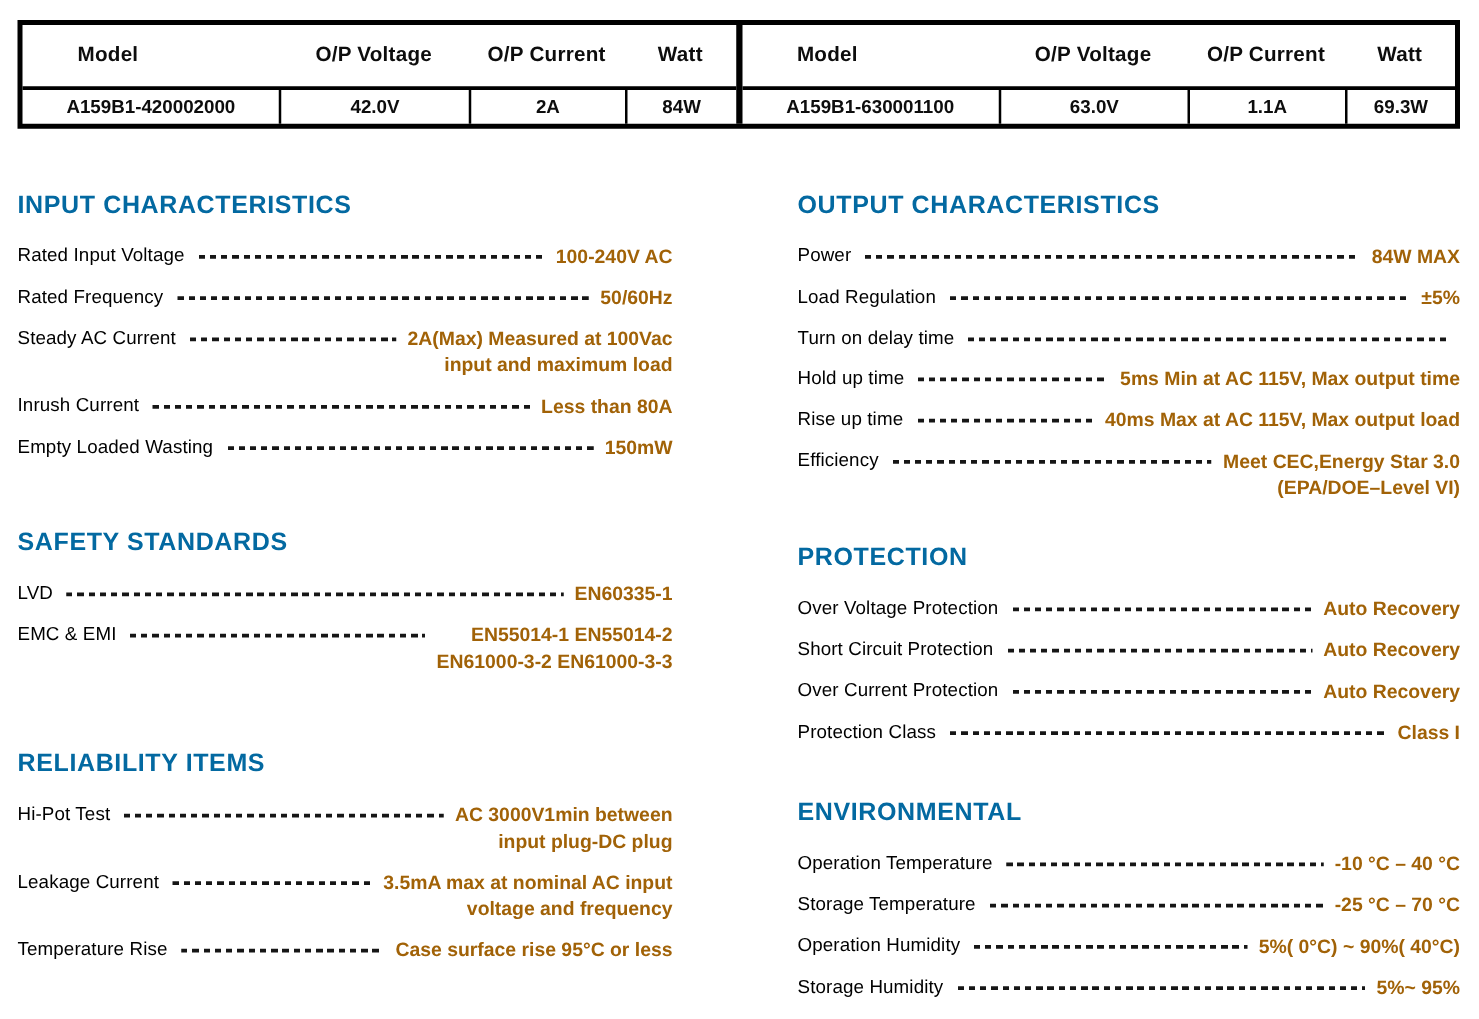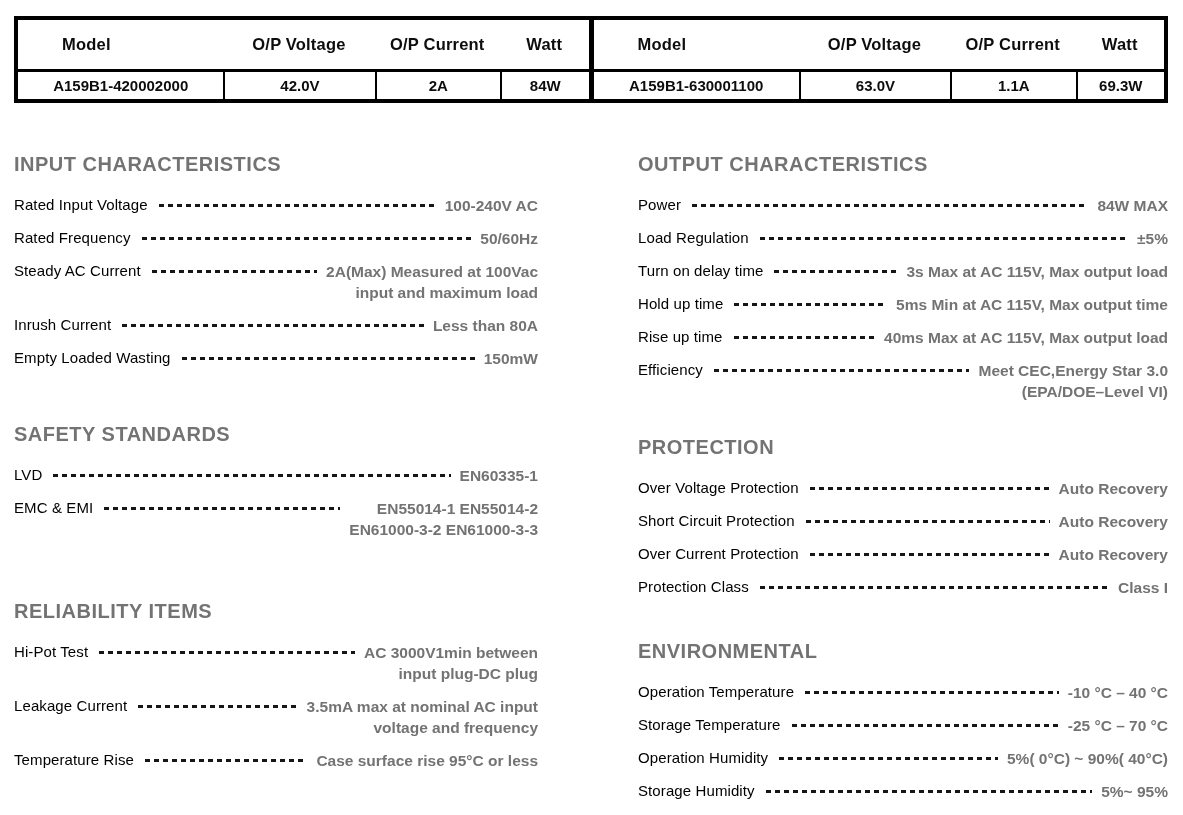--- a/index.html
+++ b/index.html
@@ -30,39 +30,39 @@
   .mt-head .c-model { justify-content:flex-start; padding-left:44px; }
 
   
   .columns { display:flex; margin-top:48px; }
   .col-left  { width:524px; flex:0 0 524px; }
   .col-gap   { flex:1 1 auto; min-width:60px; }
   .col-right { width:530px; flex:0 0 530px; }
 
   .spec-section h2 {
     font-size:20px; line-height:26px; font-weight:bold;
-    letter-spacing:0.5px; color:#737373; margin-bottom:18px;
+    letter-spacing:0.5px; color:#0369a1; margin-bottom:18px;
   }
   .sec-l2 { margin-top:52px; }
   .sec-l3 { margin-top:58px; }
   .sec-r2 { margin-top:32px; }
   .sec-r3 { margin-top:40px; }
 
   .spec-row { display:flex; align-items:flex-start; margin-bottom:12px; }
   .spec-label {
     flex:0 0 auto; font-size:15px; line-height:20px; color:#000000;
     letter-spacing:0.1px; white-space:nowrap;
   }
   .spec-leader {
     flex:1 1 0; min-width:18px; height:3px; margin:9px 9px 0 11px;
     background:repeating-linear-gradient(90deg,#161616 0 5px,transparent 5px 9px);
   }
   .spec-value {
     flex:0 0 auto; font-size:15.5px; line-height:21px; font-weight:bold;
-    color:#737373; text-align:right; white-space:pre-line; max-width:78%;
+    color:#a16207; text-align:right; white-space:pre-line; max-width:78%;
   }
 </style>
 </head>
 <body>
 
 <div class="page">
 
   <div class="model-table">
     <div class="mt-half">
       <div class="mt-head">
@@ -178,21 +178,20 @@
           <span class="spec-value">84W MAX</span>
         </div>
         <div class="spec-row">
           <span class="spec-label">Load Regulation</span>
           <span class="spec-leader"></span>
           <span class="spec-value">±5%</span>
         </div>
         <div class="spec-row">
           <span class="spec-label">Turn on delay time</span>
           <span class="spec-leader"></span>
-          <span class="spec-value">3s Max at AC 115V, Max output load</span>
         </div>
         <div class="spec-row">
           <span class="spec-label">Hold up time</span>
           <span class="spec-leader"></span>
           <span class="spec-value">5ms Min at AC 115V, Max output time</span>
         </div>
         <div class="spec-row">
           <span class="spec-label">Rise up time</span>
           <span class="spec-leader"></span>
           <span class="spec-value">40ms Max at AC 115V, Max output load</span>

